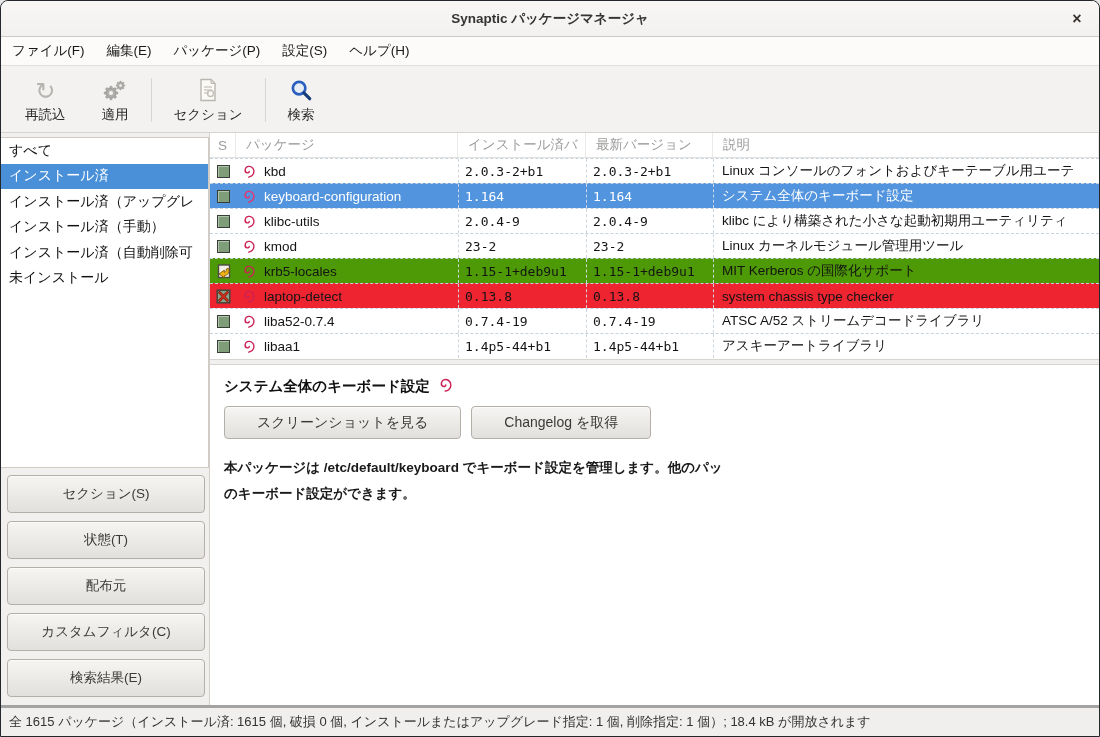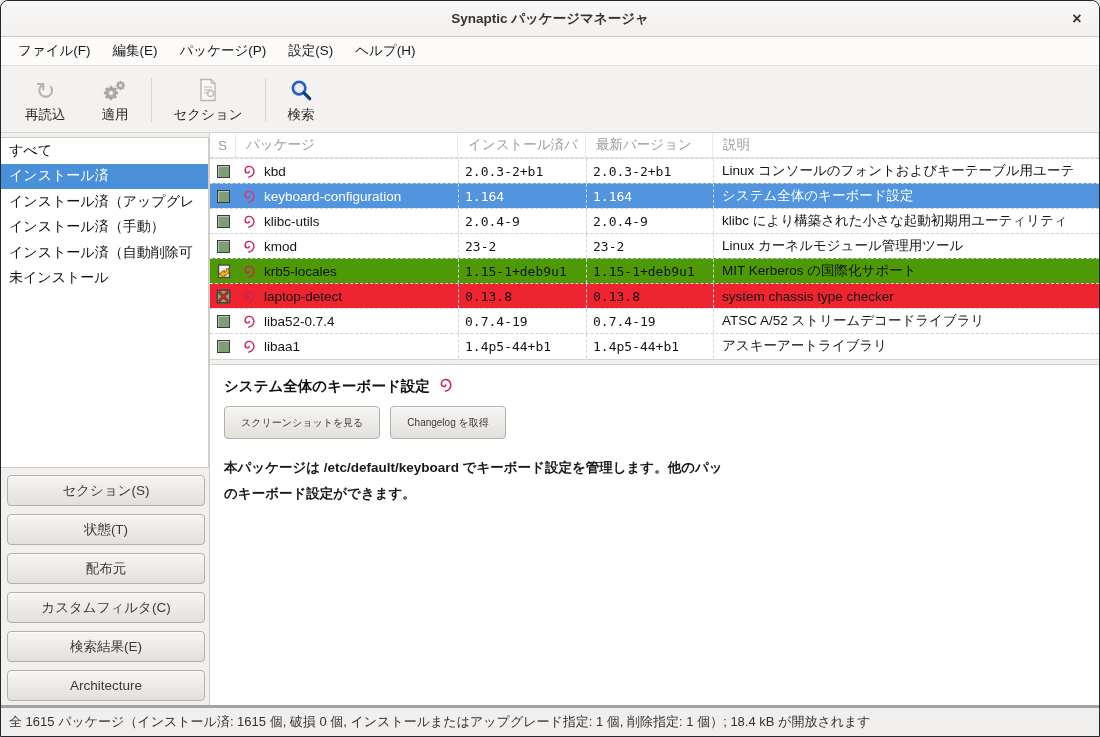--- a/index.html
+++ b/index.html
@@ -12,21 +12,21 @@
   .titlebar { height:36px; flex:0 0 36px; background:linear-gradient(#f8f7f6,#f2f1ef);
     border-bottom:1px solid #cfcac5; display:flex; align-items:center; justify-content:center;
     position:relative; border-radius:7px 7px 0 0; }
   .title { font-weight:bold; font-size:13.5px; color:#363432; }
   .close-btn { position:absolute; right:10px; top:6px; width:24px; height:24px;
     display:flex; align-items:center; justify-content:center; font-size:16px; font-weight:bold;
     color:#35322f; cursor:pointer; border-radius:4px; }
 
   
   .menubar { height:29px; flex:0 0 29px; background:#fcfbfa; border-bottom:1px solid #e2dfdc;
-    display:flex; align-items:center; padding-left:6px; }
+    display:flex; align-items:center; }
   .menu-item { font-size:13.5px; color:#191919; padding:5px 11px; cursor:pointer; }
 
   
   .toolbar { height:67px; flex:0 0 67px; background:#f3f2f1; border-bottom:1px solid #d7d3ce;
     display:flex; align-items:stretch; padding:4px 6px 2px 6px; }
   .tool-btn { display:flex; flex-direction:column; align-items:center; justify-content:flex-end;
     gap:3px; padding:2px 18px 6px 18px; cursor:pointer; border-radius:4px; }
   .tool-btn .ticon { height:28px; display:flex; align-items:flex-end; justify-content:center; }
   .tool-label { font-size:13.5px; color:#2d2b29; white-space:nowrap; }
   .tool-sep { width:1px; background:#d9d5d0; margin:8px 4px; }
@@ -35,21 +35,21 @@
   
   .main { flex:1 1 auto; display:flex; min-height:0; background:#f1f0ee; }
   .sidebar { width:209px; flex:0 0 209px; display:flex; flex-direction:column;
     border-right:1px solid #d2cec9; background:#f1f0ee; }
   .filter-list { margin:4px 0 0 0; height:331px; flex:0 0 331px; background:#ffffff;
     border:1px solid #cfcac4; border-left:none; overflow:hidden; }
   .filter-item { height:25.5px; display:flex; align-items:center; padding-left:8px;
     font-size:14px; color:#101010; white-space:nowrap; overflow:hidden; cursor:pointer; }
   .filter-item.selected { background:#4a90d9; color:#ffffff; }
   .cat-buttons { display:flex; flex-direction:column; gap:8px; padding:7px 4px 0 6px; }
-  .cat-btn { height:31px; border:1px solid #b4afa8; border-radius:4px;
+  .cat-btn { height:38px; border:1px solid #b4afa8; border-radius:4px;
     background:linear-gradient(#f6f5f3,#e2e0dc); font-size:13.5px; color:#3c3a37;
     display:flex; align-items:center; justify-content:center; cursor:pointer;
     box-shadow:0 1px 0 rgba(255,255,255,.6) inset; }
 
   
   .content { flex:1 1 auto; display:flex; flex-direction:column; min-width:0; background:#ffffff; }
   .pkg-table { flex:0 0 226px; overflow:hidden; background:#ffffff; }
   .thead { display:grid; grid-template-columns:26px 222px 128px 127px 1fr; height:25px;
     align-items:center; border-bottom:1px solid #e3e1de; background:#ffffff; }
   .thead .hcell { font-size:13.5px; color:#9d9c9a; padding-left:10px; white-space:nowrap;
@@ -72,22 +72,22 @@
   .row-remove { background:#ee2431; }
   .st-installed { width:13px; height:13px; background:#7f9d79; border:1.5px solid #363e36;
     box-shadow:inset 1px 1px 0 rgba(255,255,255,.4); }
 
   
   .pane-sep { flex:0 0 6px; background:#f1f0ee; border-top:1px solid #d7d3ce; border-bottom:1px solid #d7d3ce; }
   .details { flex:1 1 auto; background:#ffffff; padding:12px 14px; overflow:hidden; }
   .pkg-title-row { display:flex; align-items:center; gap:8px; margin-bottom:10px; }
   .pkg-title { font-weight:bold; font-size:14.5px; color:#111111; }
   .detail-btns { display:flex; gap:10px; margin-bottom:16px; }
-  .detail-btn { height:33px; padding:0 16px; border:1px solid #b4afa8; border-radius:4px;
-    background:linear-gradient(#f6f5f3,#e2e0dc); font-size:10px; color:#3c3a37;
+  .detail-btn { height:33px; padding:0 32px; border:1px solid #b4afa8; border-radius:4px;
+    background:linear-gradient(#f6f5f3,#e2e0dc); font-size:14px; color:#3c3a37;
     display:flex; align-items:center; cursor:pointer; box-shadow:0 1px 0 rgba(255,255,255,.6) inset; }
   .pkg-desc { font-size:13.5px; color:#1a1a1a; line-height:26px;font-weight:bold; }
 
   
   .statusbar { height:31px; flex:0 0 31px; background:#f0efee; border-top:3px solid #a3a3a3;
     display:flex; align-items:center; padding-left:8px; }
   .status-text { font-size:13px; color:#333230; white-space:nowrap; overflow:hidden; }
 </style>
 </head>
 <body>

